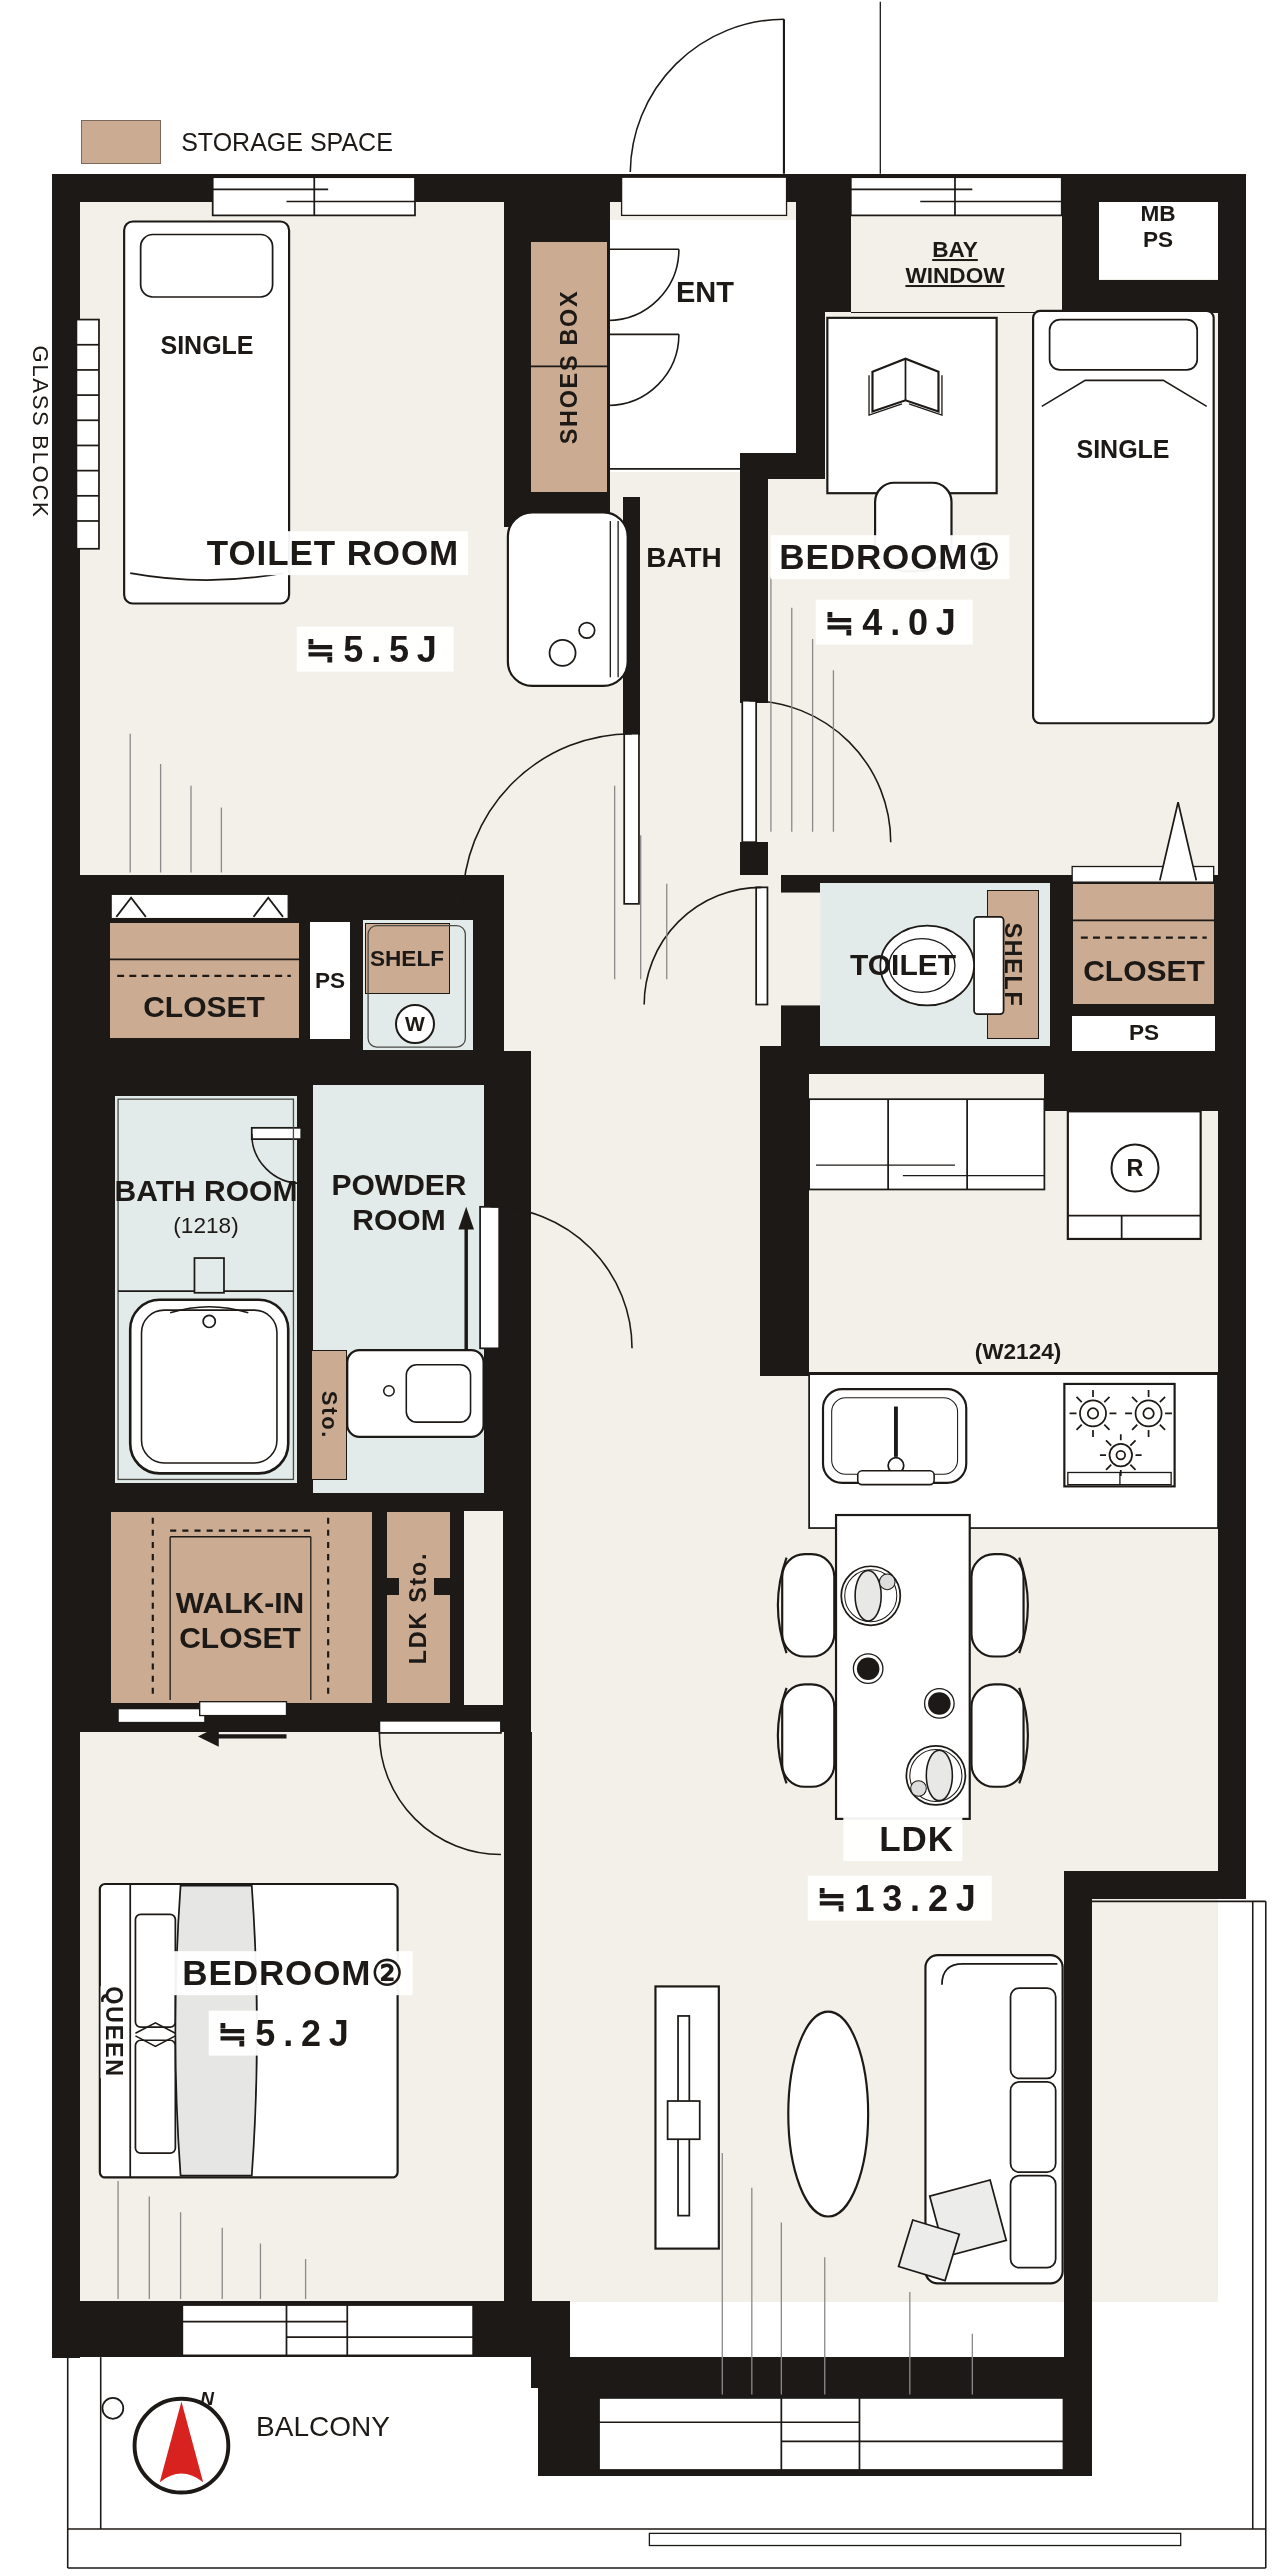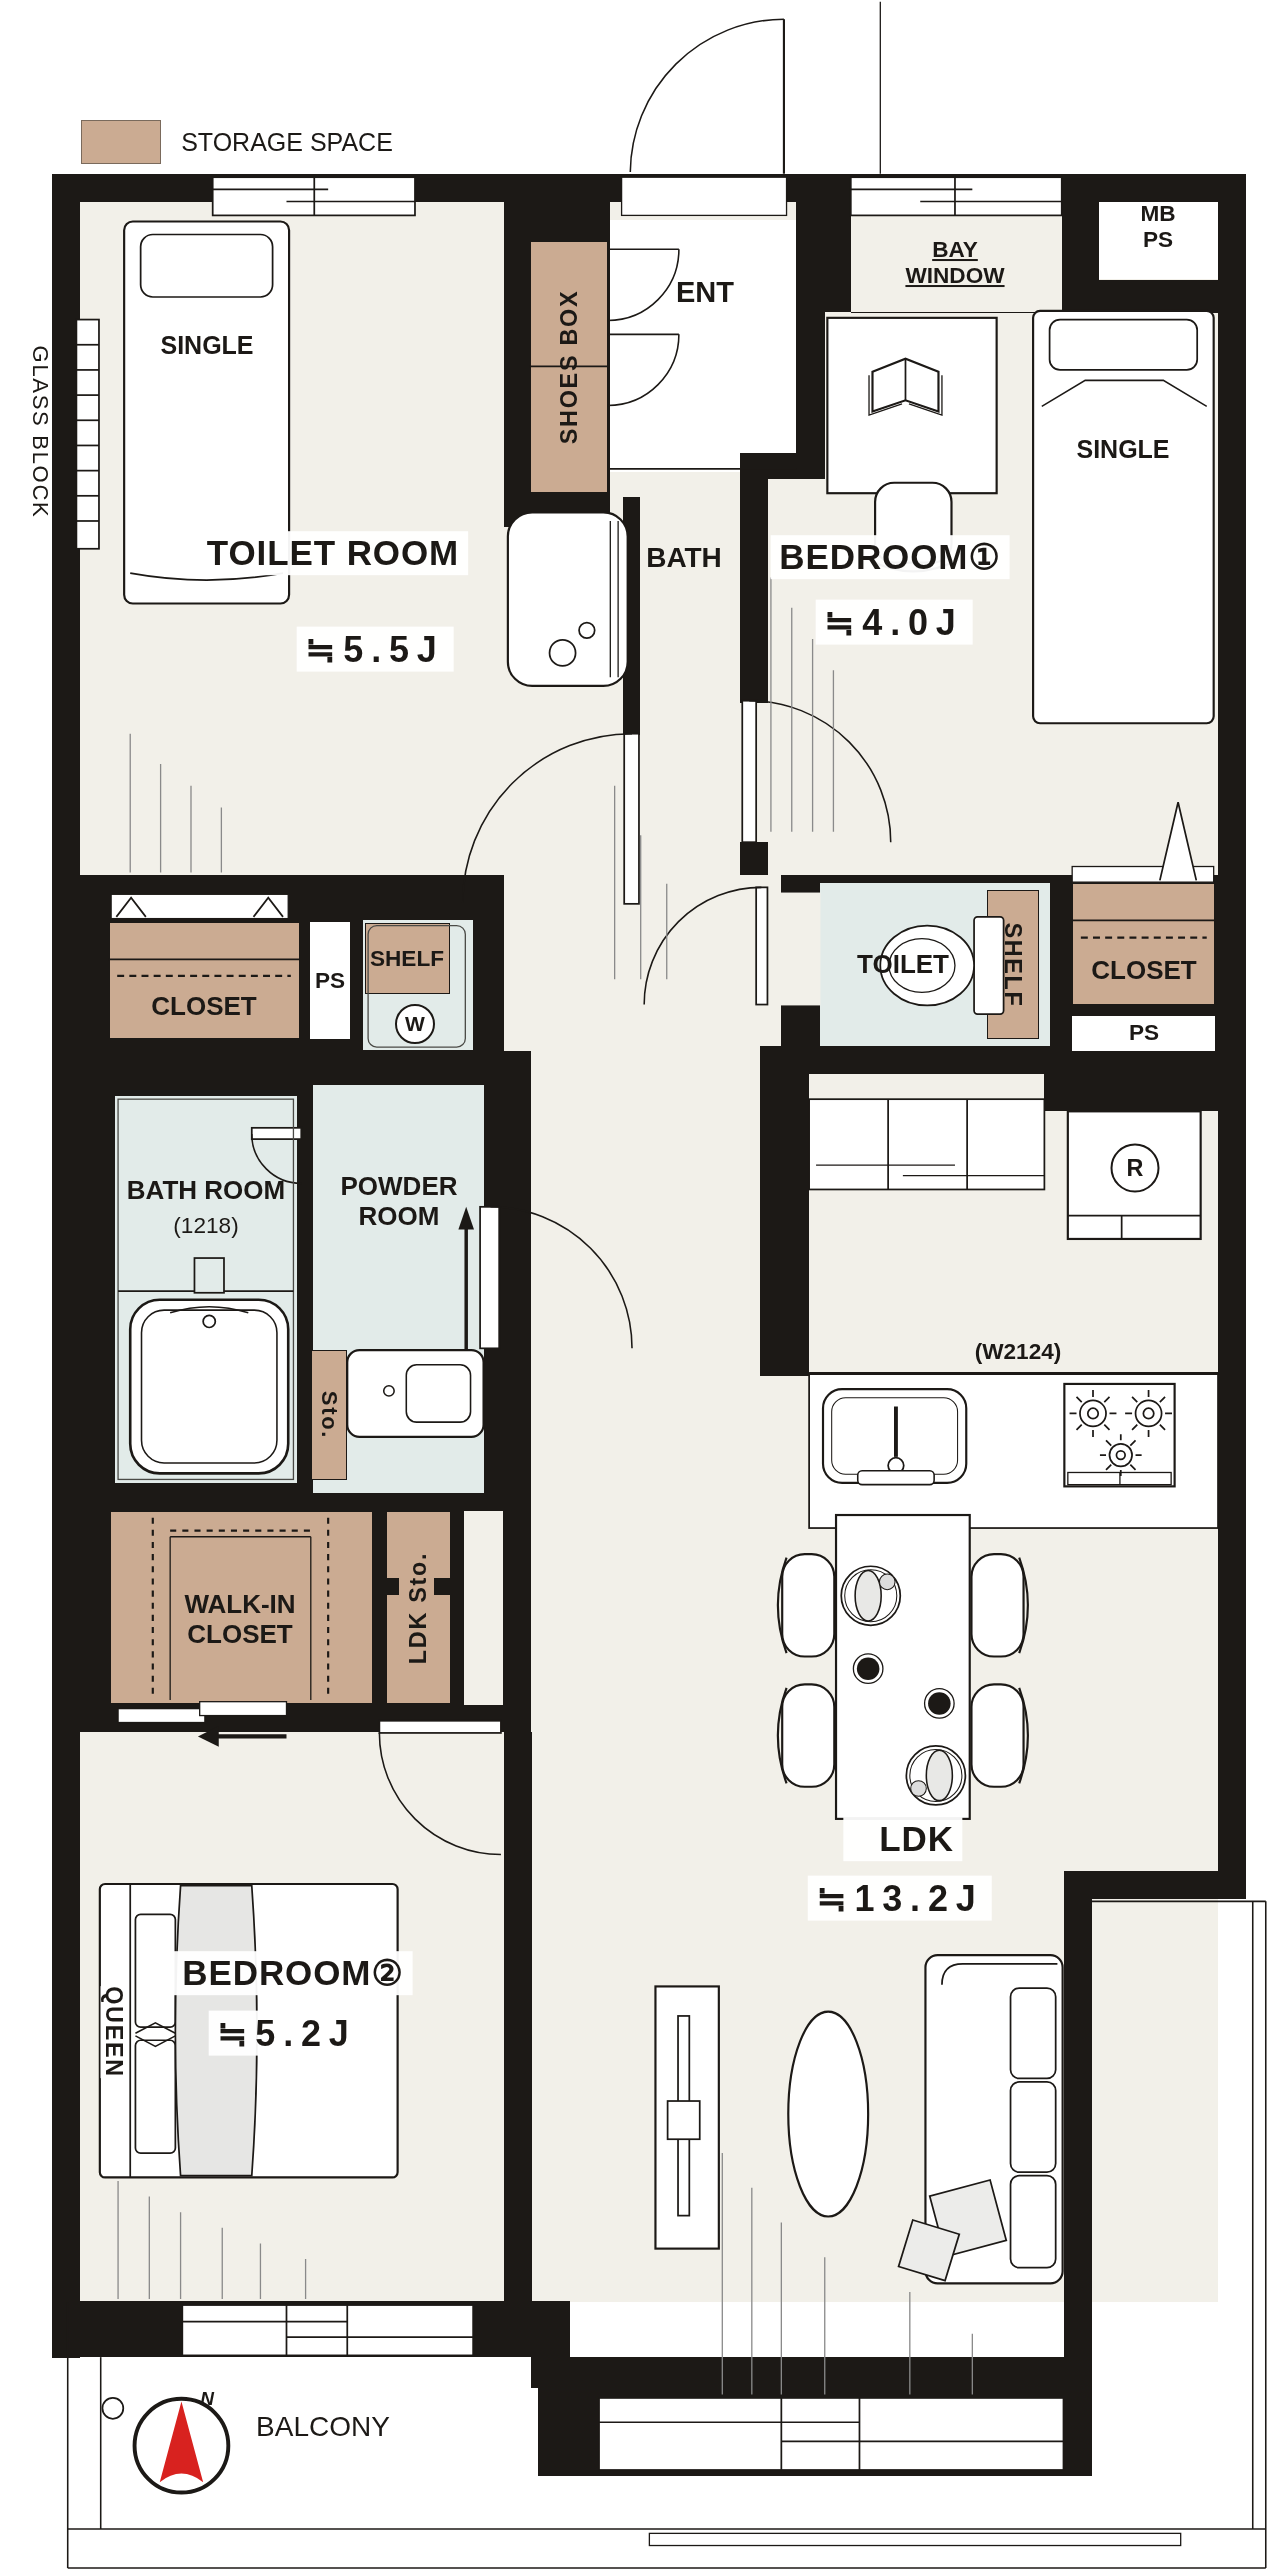--- a/index.html
+++ b/index.html
@@ -9,21 +9,21 @@
   .beige{position:absolute;background:#F2F0E9;}
   .aqua{position:absolute;background:#E2EBE9;}
   .whitefill{position:absolute;background:#ffffff;}
   .tan{position:absolute;background:#CBAB92;box-sizing:border-box;border:1.7px solid #1c1916;}
   .grey{position:absolute;background:#E8E8E6;box-sizing:border-box;border-top:1.7px solid #1c1916;border-bottom:1.7px solid #1c1916;}
   .lbl{position:absolute;transform:translate(-50%,-50%);white-space:nowrap;text-align:center;color:#1c1916;line-height:1.15;}
   .lbl.wrap{white-space:normal;}
   .lbl.bg{background:rgba(255,255,255,0.95);padding:1.7px 8.7px;}
   .name{font-size:35px;font-weight:600;letter-spacing:0.9px;}
   .size{font-size:36px;font-weight:600;letter-spacing:7.8px;}
-  .med{font-size:26px;font-weight:600;}
+  .med{font-size:30px;font-weight:600;}
   .sml{font-size:22.6px;font-weight:600;}
   .vert{writing-mode:vertical-rl;letter-spacing:1.7px;}
   .vertup{writing-mode:vertical-rl;letter-spacing:1.7px;transform:translate(-50%,-50%) rotate(180deg);}
   .circlbl{position:absolute;border:2.6px solid #1c1916;border-radius:50%;background:#fff;
            display:flex;align-items:center;justify-content:center;font-weight:600;transform:translate(-50%,-50%);}
   svg.overlay{position:absolute;left:0;top:0;pointer-events:none;}
   .legend-swatch{position:absolute;background:#CBAB92;border:0.9px solid #7a6a5c;}
 </style>
 </head>
 <body>

